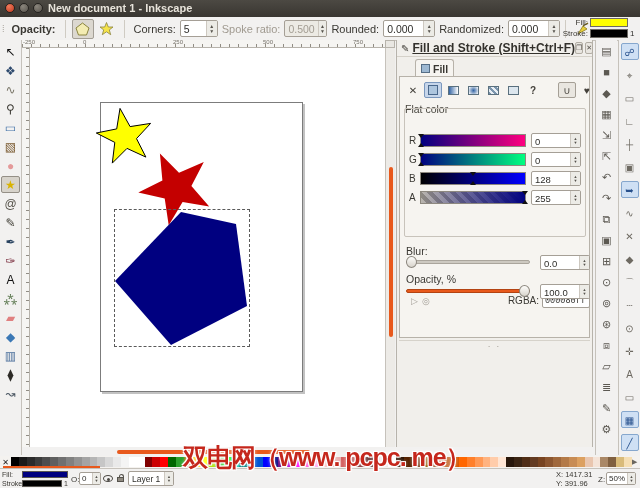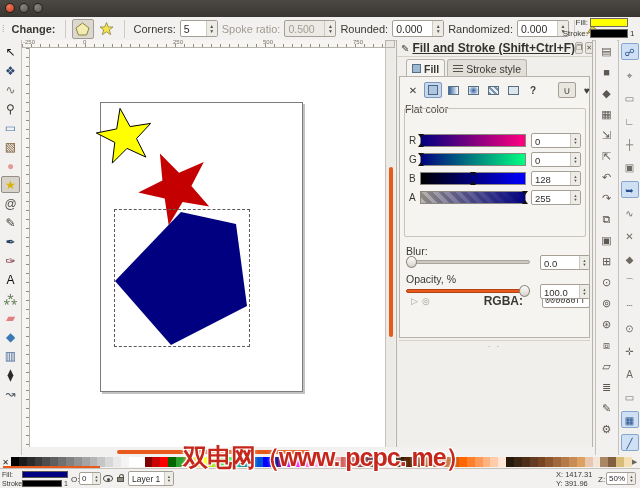--- a/index.html
+++ b/index.html
@@ -124,21 +124,21 @@
   
   .panel { position:absolute; left:396px; top:40px; width:197px; height:407px; background:#f1efeb;
            border-left:1px solid #b7b3ab; border-right:1px solid #b7b3ab; }
   .panel-hdr { position:absolute; left:0; top:0; width:100%; height:17px; display:flex;
                align-items:center; border-bottom:1px solid #d5d1c9; }
   .panel-hdr .hicon { font-size:10px; margin:0 3px 0 4px; color:#44413b; }
   .panel-hdr .htitle { font-size:12px; font-weight:bold; color:#33312c; flex:1; white-space:nowrap;text-decoration:underline; }
   .panel-hdr .hbtn { width:13px; height:12px; border:1px solid #b2ada4; background:#e9e6e0;
                      border-radius:2px; font-size:7px; line-height:10px; text-align:center;
                      color:#55524c; margin-right:2px; }
-  .ptabs { position:absolute; left:9px; top:19px; height:18px; display:flex; }
+  .ptabs { position:absolute; left:18px; top:19px; height:18px; display:flex; }
   .ptab { display:flex; align-items:center; font-size:10.5px; color:#3a3833; padding:0 5px;
           border:1px solid #b7b2a9; border-bottom:none; border-radius:3px 3px 0 0; margin-right:2px;
           background:#e2dfd8; height:18px; }
   .ptab.active { background:#f6f4f0; font-weight:bold; }
   .ptab .ticon { margin-right:3px; }
   .ticon-fill { width:9px; height:9px; background:#9db8d2; border:1px solid #566e86; }
   .ticon-stroke { width:9px; height:9px; border:2px solid #6b6862; }
   .ticon-style { width:10px; height:8px;
                  background:repeating-linear-gradient(#55524c 0 1px, transparent 1px 3px); }
   .pbody { position:absolute; left:2px; top:36px; width:191px; height:262px; background:#f6f4f0;
@@ -174,21 +174,21 @@
   .mk.bot { bottom:-1px; border-bottom:4px solid #111; }
   .mk.p0 { left:-3px; } .mk.p50 { left:50%; margin-left:-3px; } .mk.p100 { right:-3px; }
   .sspin { display:flex; height:15px; border:1px solid #a59f96; background:#fff; margin-left:5px;
            border-radius:2px; width:50px; }
   .sspin .val { flex:1; font-size:9.5px; padding:2px 0 0 3px; }
   .sspin .arrs { width:10px; border-left:1px solid #cdc8c0; background:#ecebe6; font-size:4px;
                  line-height:4px; display:flex; flex-direction:column; align-items:center;
                  justify-content:center; color:#55524c; }
   .rgba-row { position:absolute; left:6px; top:184px; width:179px; display:flex; align-items:center; }
   .mini-ic { font-size:9px; color:#a5a099; margin-right:4px; }
-  .rgba-lbl { font-size:12px; color:#3a3833; margin-left:auto; margin-right:19px;font-weight:bold; }
+  .rgba-lbl { font-size:10px; color:#3a3833; margin-left:auto; margin-right:3px; }
   .rgba-entry { width:48px; height:15px; border:1px solid #a59f96; background:#fff; font-size:8.5px;
                 font-family:"Liberation Mono", monospace; padding:2px 0 0 2px; border-radius:2px; }
   .blur-lbl, .opac-lbl { position:absolute; left:6px; font-size:10.5px; color:#3a3833; }
   .hslider { position:absolute; left:6px; width:124px; height:14px; }
   .hslider .rail { position:absolute; left:0; top:5px; width:100%; height:4px; background:#cdc9c1;
                    border-radius:2px; border:1px solid #aaa59c; }
   .hslider .rail.full { background:#e8591c; border-color:#b34312; }
   .hslider .knob { position:absolute; top:1px; width:11px; height:12px; border-radius:50%;
                    background:linear-gradient(#fdfcfa,#d8d4cc); border:1px solid #8d887f; }
   .panel-sep { position:absolute; left:2px; top:300px; width:191px; height:1px; background:#d6d2ca; }
@@ -210,25 +210,26 @@
 </style>
 </head>
 <body>
 
 <div id="app">
 
   <div class="titlebar">
     <div class="wbtn close"></div>
     <div class="wbtn min"></div>
     <div class="wbtn max"></div>
+    <div class="wtitle">New document 1 - Inkscape</div>
   </div>
 
   <div class="optbar">
     <span class="grip">⁞</span>
-    <span class="optlbl" style="font-weight:bold">Change:</span>
+    <span class="optlbl" style="font-weight:bold">Opacity:</span>
     <span class="sep-v"></span>
     <button class="shape-btn pressed">
       <svg width="15" height="14" viewBox="0 0 15 14">
         <polygon points="7.5,1 14,6 11.5,13 3.5,13 1,6" fill="#f3ecb2" stroke="#8a8440" stroke-width="1"></polygon>
       </svg>
     </button>
     <button class="shape-btn">
       <svg width="15" height="14" viewBox="0 0 15 14">
         <polygon points="7.5,0.5 9.3,5 14,5 10.3,7.9 11.7,12.7 7.5,9.8 3.3,12.7 4.7,7.9 1,5 5.7,5" fill="#f5e34a" stroke="#8a8440" stroke-width="0.8"></polygon>
       </svg>
@@ -236,21 +237,21 @@
     <span class="sep-v"></span>
     <span class="optlbl">Corners:</span>
     <span class="spin" style="width:38px">
       <span class="val" style="flex:1">5</span>
       <span class="arrs">
           <span>▲</span>
           <span>▼</span>
         </span>
     </span>
     <span class="optlbl dis">Spoke ratio:</span>
-    <span class="spin dis" style="width:52px">
+    <span class="spin dis" style="width:43px">
       <span class="val" style="flex:1">0.500</span>
       <span class="arrs">
           <span>▲</span>
           <span>▼</span>
         </span>
     </span>
     <span class="optlbl">Rounded:</span>
     <span class="spin" style="width:52px">
       <span class="val" style="flex:1">0.000</span>
       <span class="arrs">
@@ -339,24 +340,20 @@
     <div class="panel-hdr">
       <span class="hicon">✎</span>
       <span class="htitle">Fill and Stroke (Shift+Ctrl+F)</span>
       <button class="hbtn">❐</button>
       <button class="hbtn">✕</button>
     </div>
     <div class="ptabs">
       <div class="ptab active">
         <span class="ticon ticon-fill"></span>
         <span>Fill</span>
-      </div>
-      <div class="ptab">
-        <span class="ticon ticon-style"></span>
-        <span>Stroke style</span>
       </div>
     </div>
     <div class="pbody">
       <div class="paintrow">
         <button class="pm-btn">✕</button>
         <button class="pm-btn pressed">
             <span class="pmi-flat"></span>
           </button>
         <button class="pm-btn">
             <span class="pmi-lin"></span>

